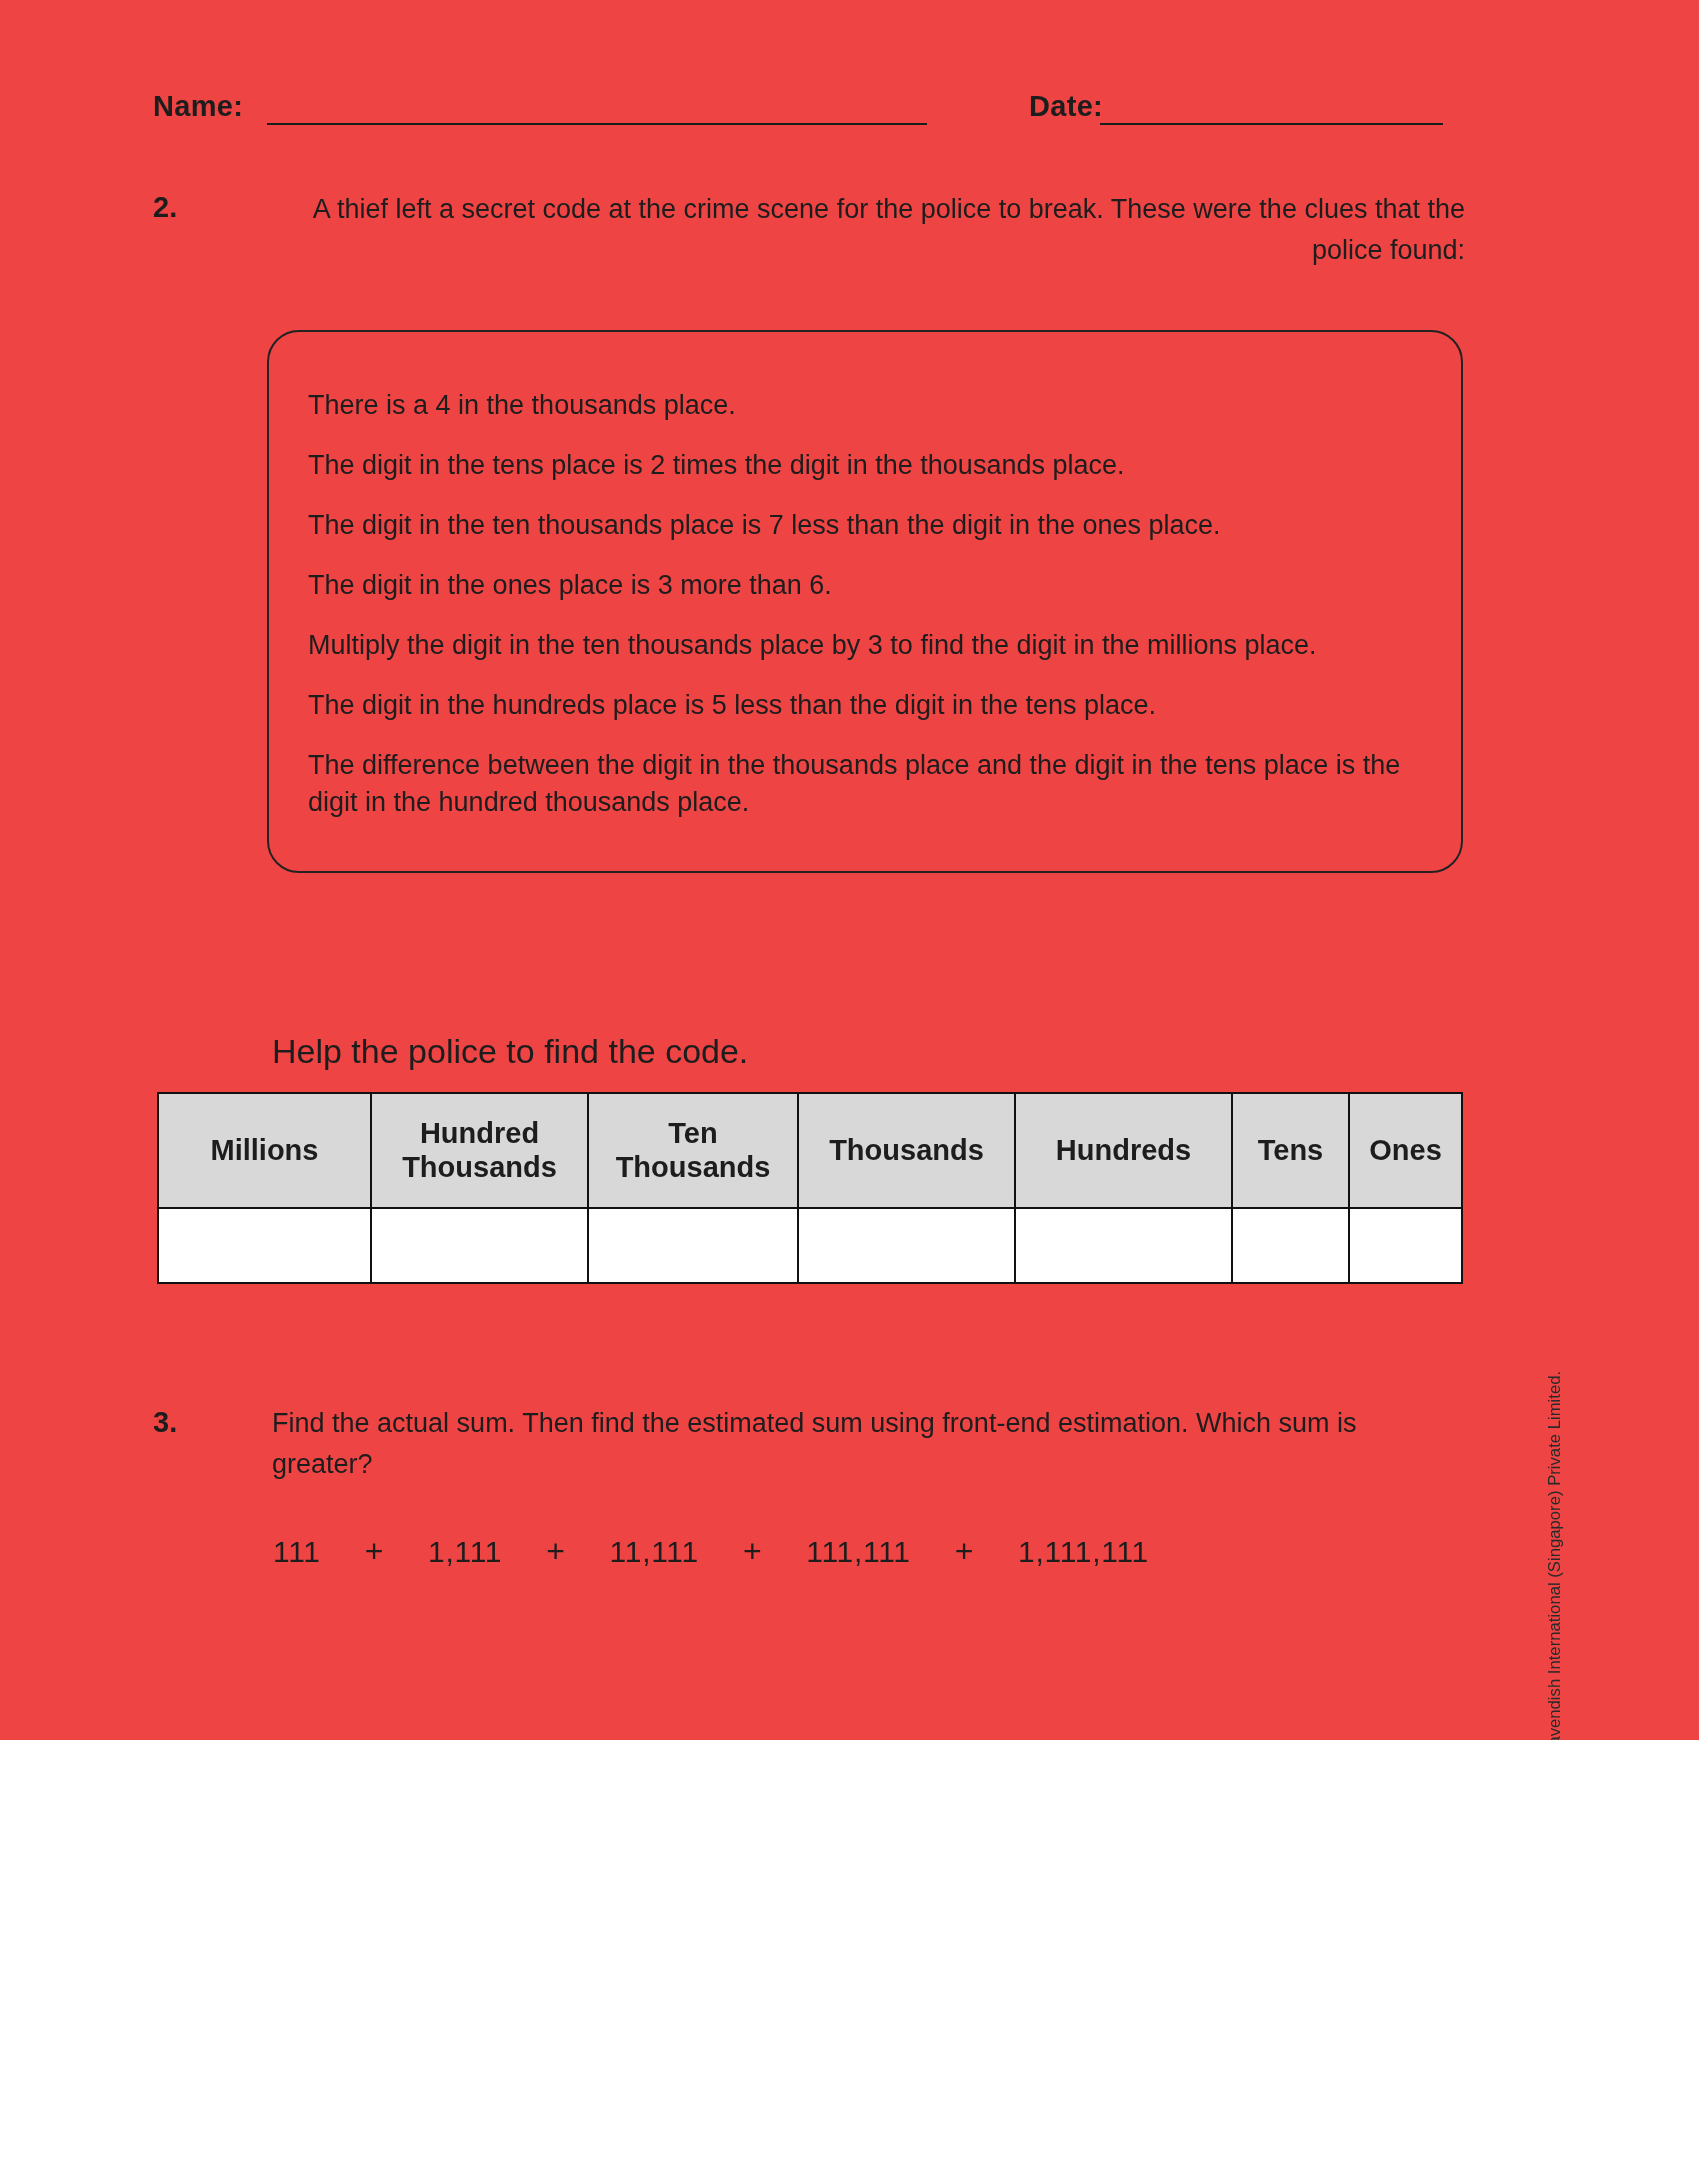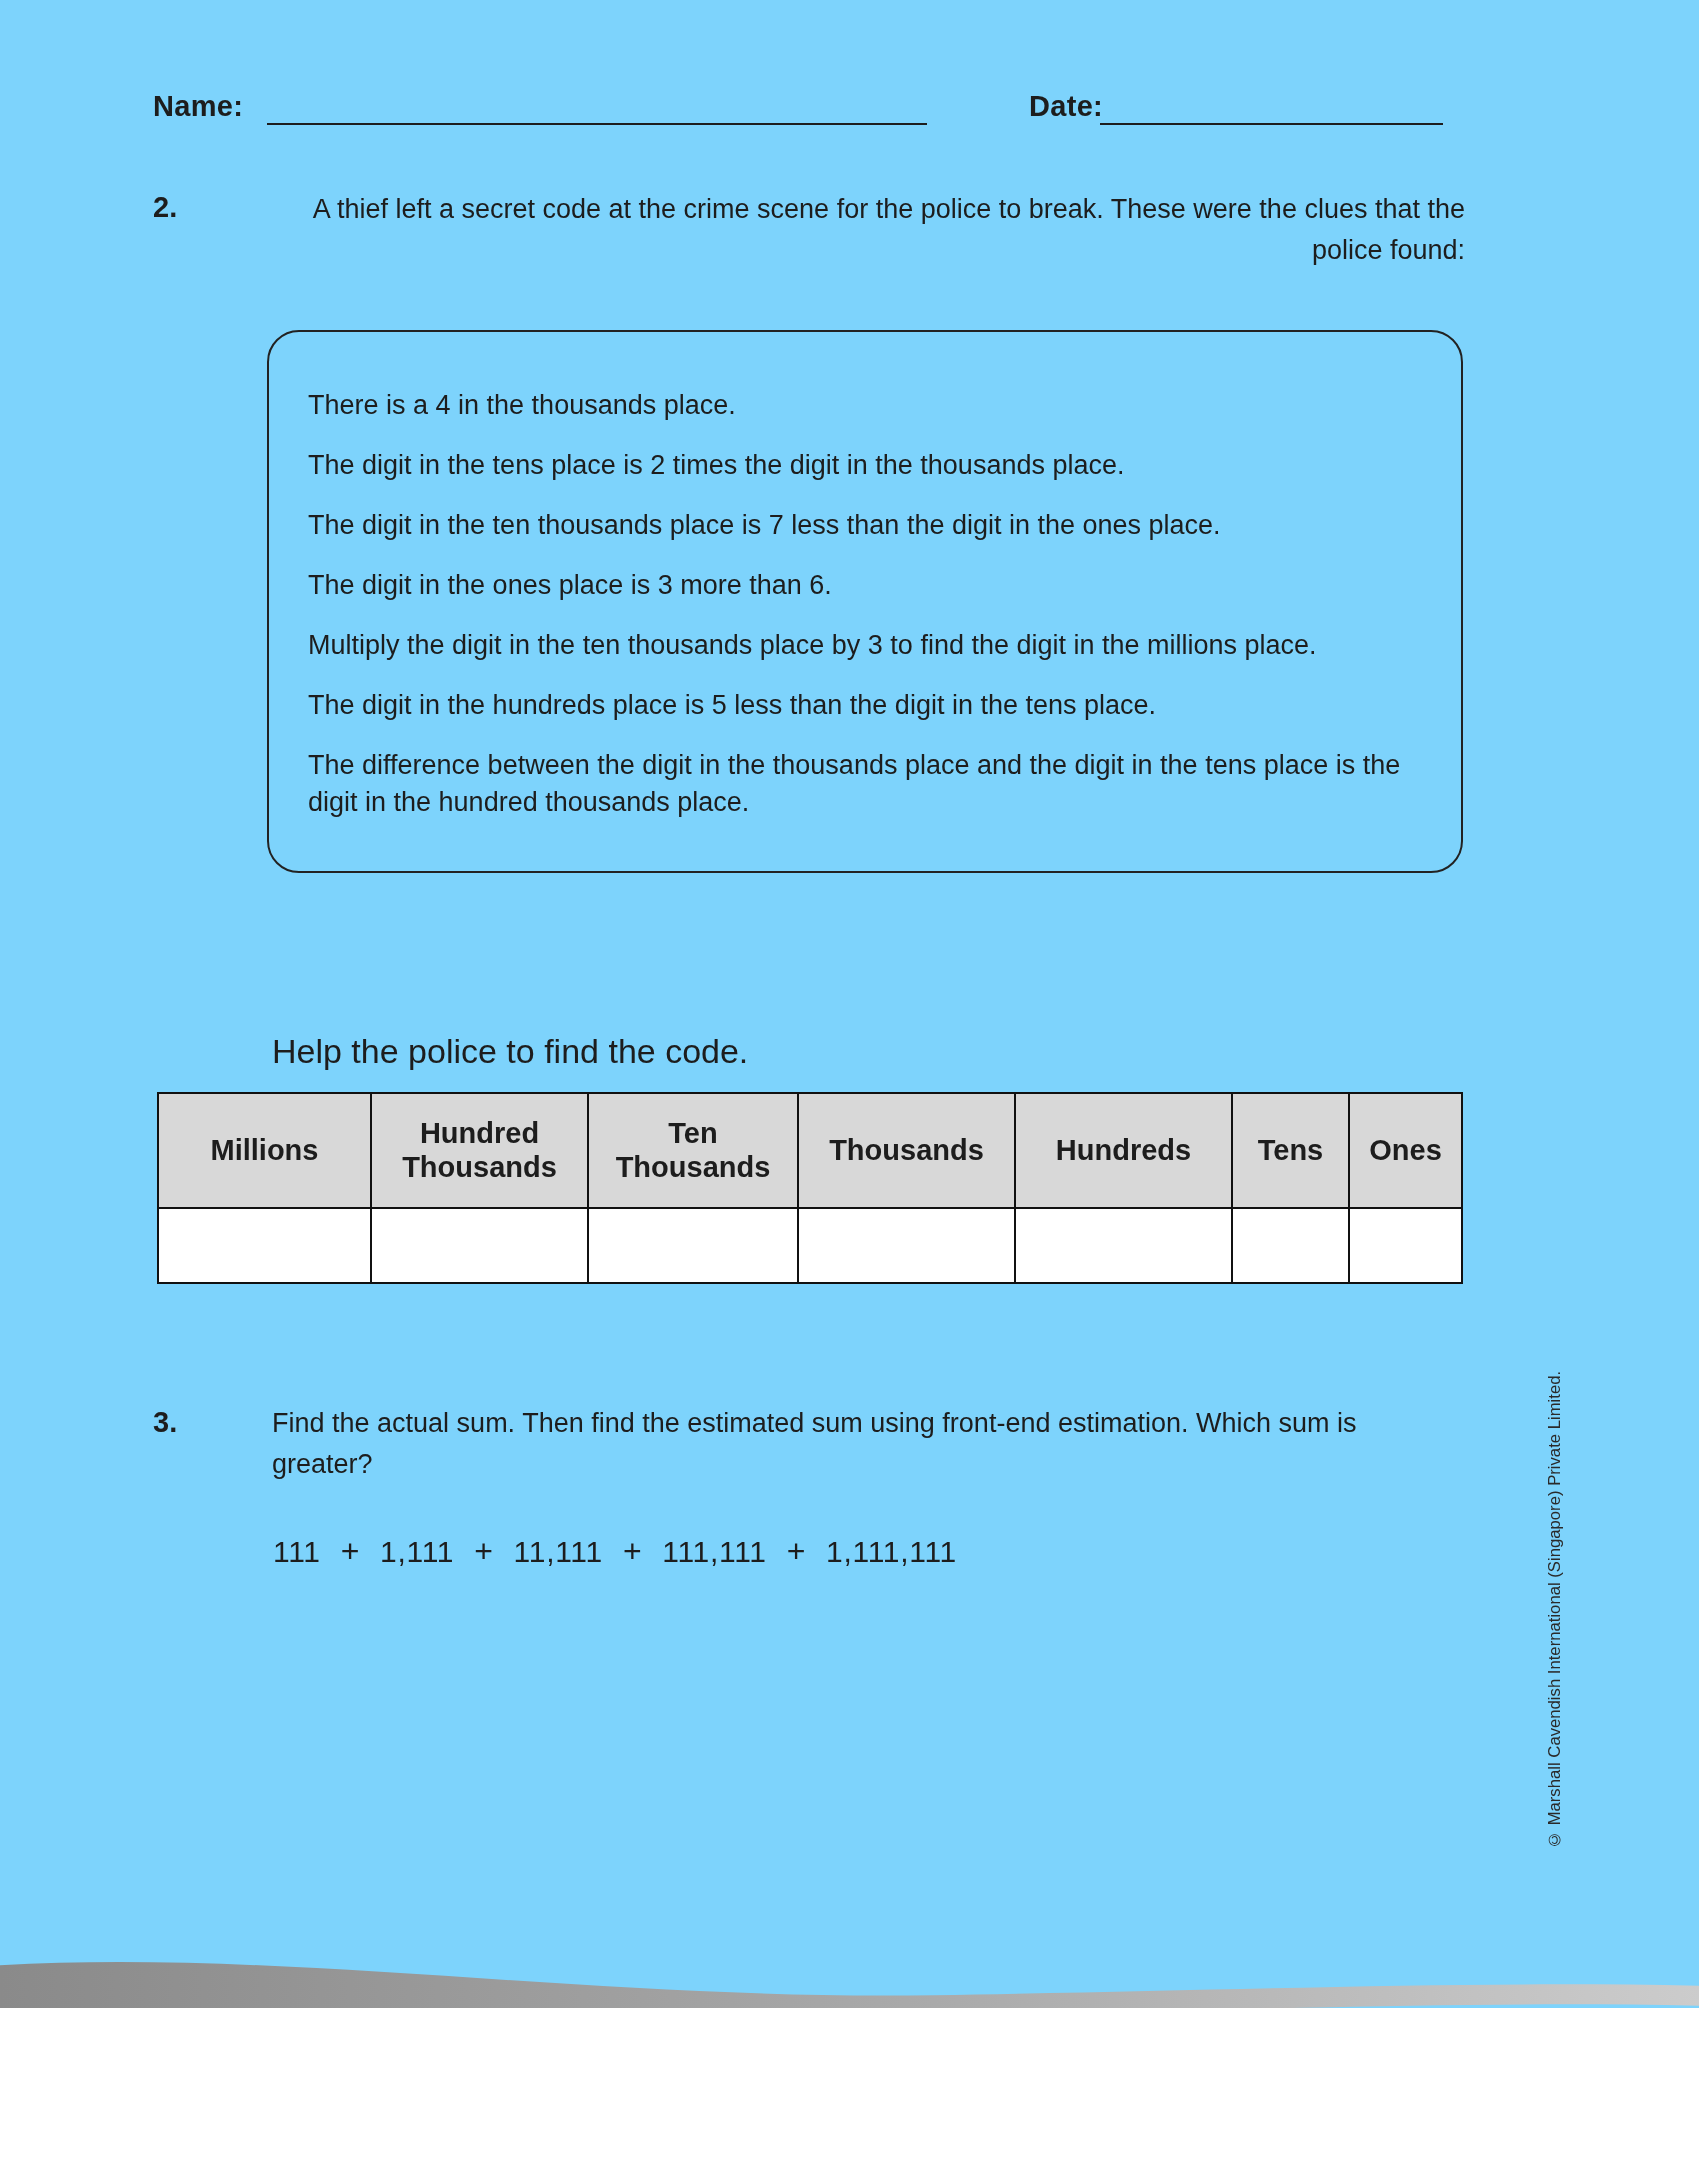--- a/index.html
+++ b/index.html
@@ -4,22 +4,22 @@
 <style>
   * { margin:0; padding:0; box-sizing:border-box; }
   body {
     font-family: "Liberation Sans", "DejaVu Sans", sans-serif;
     background:#ffffff;
     color:#1d1d1d;
   }
   .page {
     position:relative;
     width:1700px;
-    height:2008px;
-    background:#7dd3fc;
+    height:1740px;
+    background:#ef4444;
     overflow:hidden;
   }
 
   
   .hdr-row { position:absolute; top:90px; left:0; width:100%; height:47px; }
   .hdr-label { position:absolute; font-weight:bold; font-size:29px; letter-spacing:0.3px; }
   .name-label { left:153px; top:0; }
   .date-label { left:1029px; top:0; }
   .rule-line { position:absolute; border-bottom:2.7px solid #1d1d1d; height:35px; }
   .name-line { left:267px; width:660px; }
@@ -65,21 +65,21 @@
     line-height:1.15;
     padding:0 5.3px;
   }
   .pv-table td { height:75px; background:#ffffff; }
   .c-mil{width:213px} .c-ht{width:217px} .c-tt{width:210px}
   .c-th{width:217px} .c-h{width:217px} .c-t{width:117px} .c-o{width:113px}
 
   
   .expr {
     position:absolute; left:273px; top:1533px;
-    display:flex; align-items:baseline; gap:20px;
+    display:flex; align-items:baseline; gap:44px;
     font-size:30px; letter-spacing:0.7px;
   }
   .expr .op { font-size:32px; }
 
   
   .copyright {
     position:absolute;
     left:1545px; top:1383px;
     height:466px;
     writing-mode:vertical-rl;

